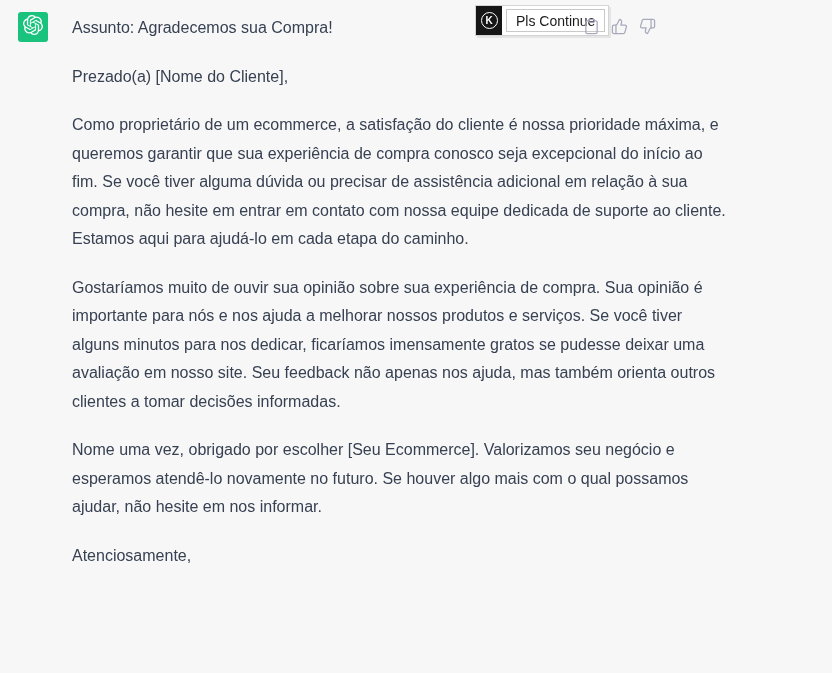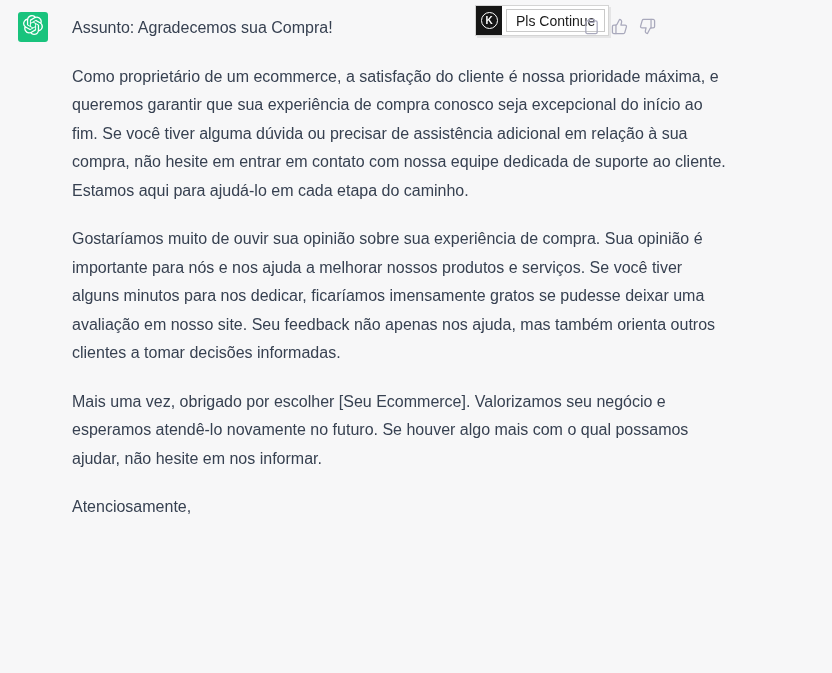--- a/index.html
+++ b/index.html
@@ -83,23 +83,24 @@
   <div class="avatar">
     <span>
       <svg viewBox="0 0 24 24" fill="#ffffff" xmlns="http://www.w3.org/2000/svg" width="20" height="20">
         <path d="M22.2819 9.8211a5.9847 5.9847 0 0 0-.5157-4.9108 6.0462 6.0462 0 0 0-6.5098-2.9A6.0651 6.0651 0 0 0 4.9807 4.1818a5.9847 5.9847 0 0 0-3.9977 2.9 6.0462 6.0462 0 0 0 .7427 7.0966 5.98 5.98 0 0 0 .511 4.9107 6.051 6.051 0 0 0 6.5146 2.9001A5.9847 5.9847 0 0 0 13.2599 24a6.0557 6.0557 0 0 0 5.7718-4.2058 5.9894 5.9894 0 0 0 3.9977-2.9001 6.0557 6.0557 0 0 0-.7475-7.073zm-9.022 12.6081a4.4755 4.4755 0 0 1-2.8764-1.0408l.1419-.0804 4.7783-2.7582a.7948.7948 0 0 0 .3927-.6813v-6.7369l2.02 1.1686a.071.071 0 0 1 .038.0615v5.5826a4.504 4.504 0 0 1-4.4945 4.4849zm-9.6607-4.1254a4.4708 4.4708 0 0 1-.5346-3.0137l.142.0852 4.783 2.7582a.7712.7712 0 0 0 .7806 0l5.8428-3.3685v2.3324a.0804.0804 0 0 1-.0332.0615L9.74 19.9502a4.4992 4.4992 0 0 1-6.1408-1.6464zM2.3408 7.8956a4.485 4.485 0 0 1 2.3655-1.9728V11.6a.7664.7664 0 0 0 .3879.6765l5.8144 3.3543-2.0201 1.1685a.0757.0757 0 0 1-.071 0l-4.8303-2.7865A4.504 4.504 0 0 1 2.3408 7.8956zm16.5963 3.8558L13.1038 8.364 15.1192 7.2a.0757.0757 0 0 1 .071 0l4.8303 2.7913a4.4944 4.4944 0 0 1-.6765 8.1042v-5.6772a.79.79 0 0 0-.407-.667zm2.0107-3.0231l-.142-.0852-4.7735-2.7818a.7759.7759 0 0 0-.7854 0L9.409 9.2297V6.8974a.0662.0662 0 0 1 .0284-.0615l4.8303-2.7866a4.4992 4.4992 0 0 1 6.6802 4.66zM8.3065 12.863l-2.02-1.1638a.0804.0804 0 0 1-.038-.0567V6.0742a4.4992 4.4992 0 0 1 7.3757-3.4537l-.142.0805L8.704 5.459a.7948.7948 0 0 0-.3927.6813zm1.0976-2.3654l2.602-1.4998 2.6069 1.4998v2.9994l-2.5974 1.4997-2.6067-1.4997z"></path>
       </svg>
     </span>
   </div>
 
   <div class="content">
     <p>Assunto: Agradecemos sua Compra!</p>
+    <p>Prezado(a) [Nome do Cliente],</p>
     <p>Como proprietário de um ecommerce, a satisfação do cliente é nossa prioridade máxima, e queremos garantir que sua experiência de compra conosco seja excepcional do início ao fim. Se você tiver alguma dúvida ou precisar de assistência adicional em relação à sua compra, não hesite em entrar em contato com nossa equipe dedicada de suporte ao cliente. Estamos aqui para ajudá-lo em cada etapa do caminho.</p>
     <p>Gostaríamos muito de ouvir sua opinião sobre sua experiência de compra. Sua opinião é importante para nós e nos ajuda a melhorar nossos produtos e serviços. Se você tiver alguns minutos para nos dedicar, ficaríamos imensamente gratos se pudesse deixar uma avaliação em nosso site. Seu feedback não apenas nos ajuda, mas também orienta outros clientes a tomar decisões informadas.</p>
-    <p>Mais uma vez, obrigado por escolher [Seu Ecommerce]. Valorizamos seu negócio e esperamos atendê-lo novamente no futuro. Se houver algo mais com o qual possamos ajudar, não hesite em nos informar.</p>
+    <p>Nome uma vez, obrigado por escolher [Seu Ecommerce]. Valorizamos seu negócio e esperamos atendê-lo novamente no futuro. Se houver algo mais com o qual possamos ajudar, não hesite em nos informar.</p>
     <p>Atenciosamente,</p>
   </div>
 
   <div class="continue-widget">
     <div class="k-badge">
       <span class="k-circle">K</span>
     </div>
     <div class="continue-btn">Pls Continue</div>
   </div>
 

